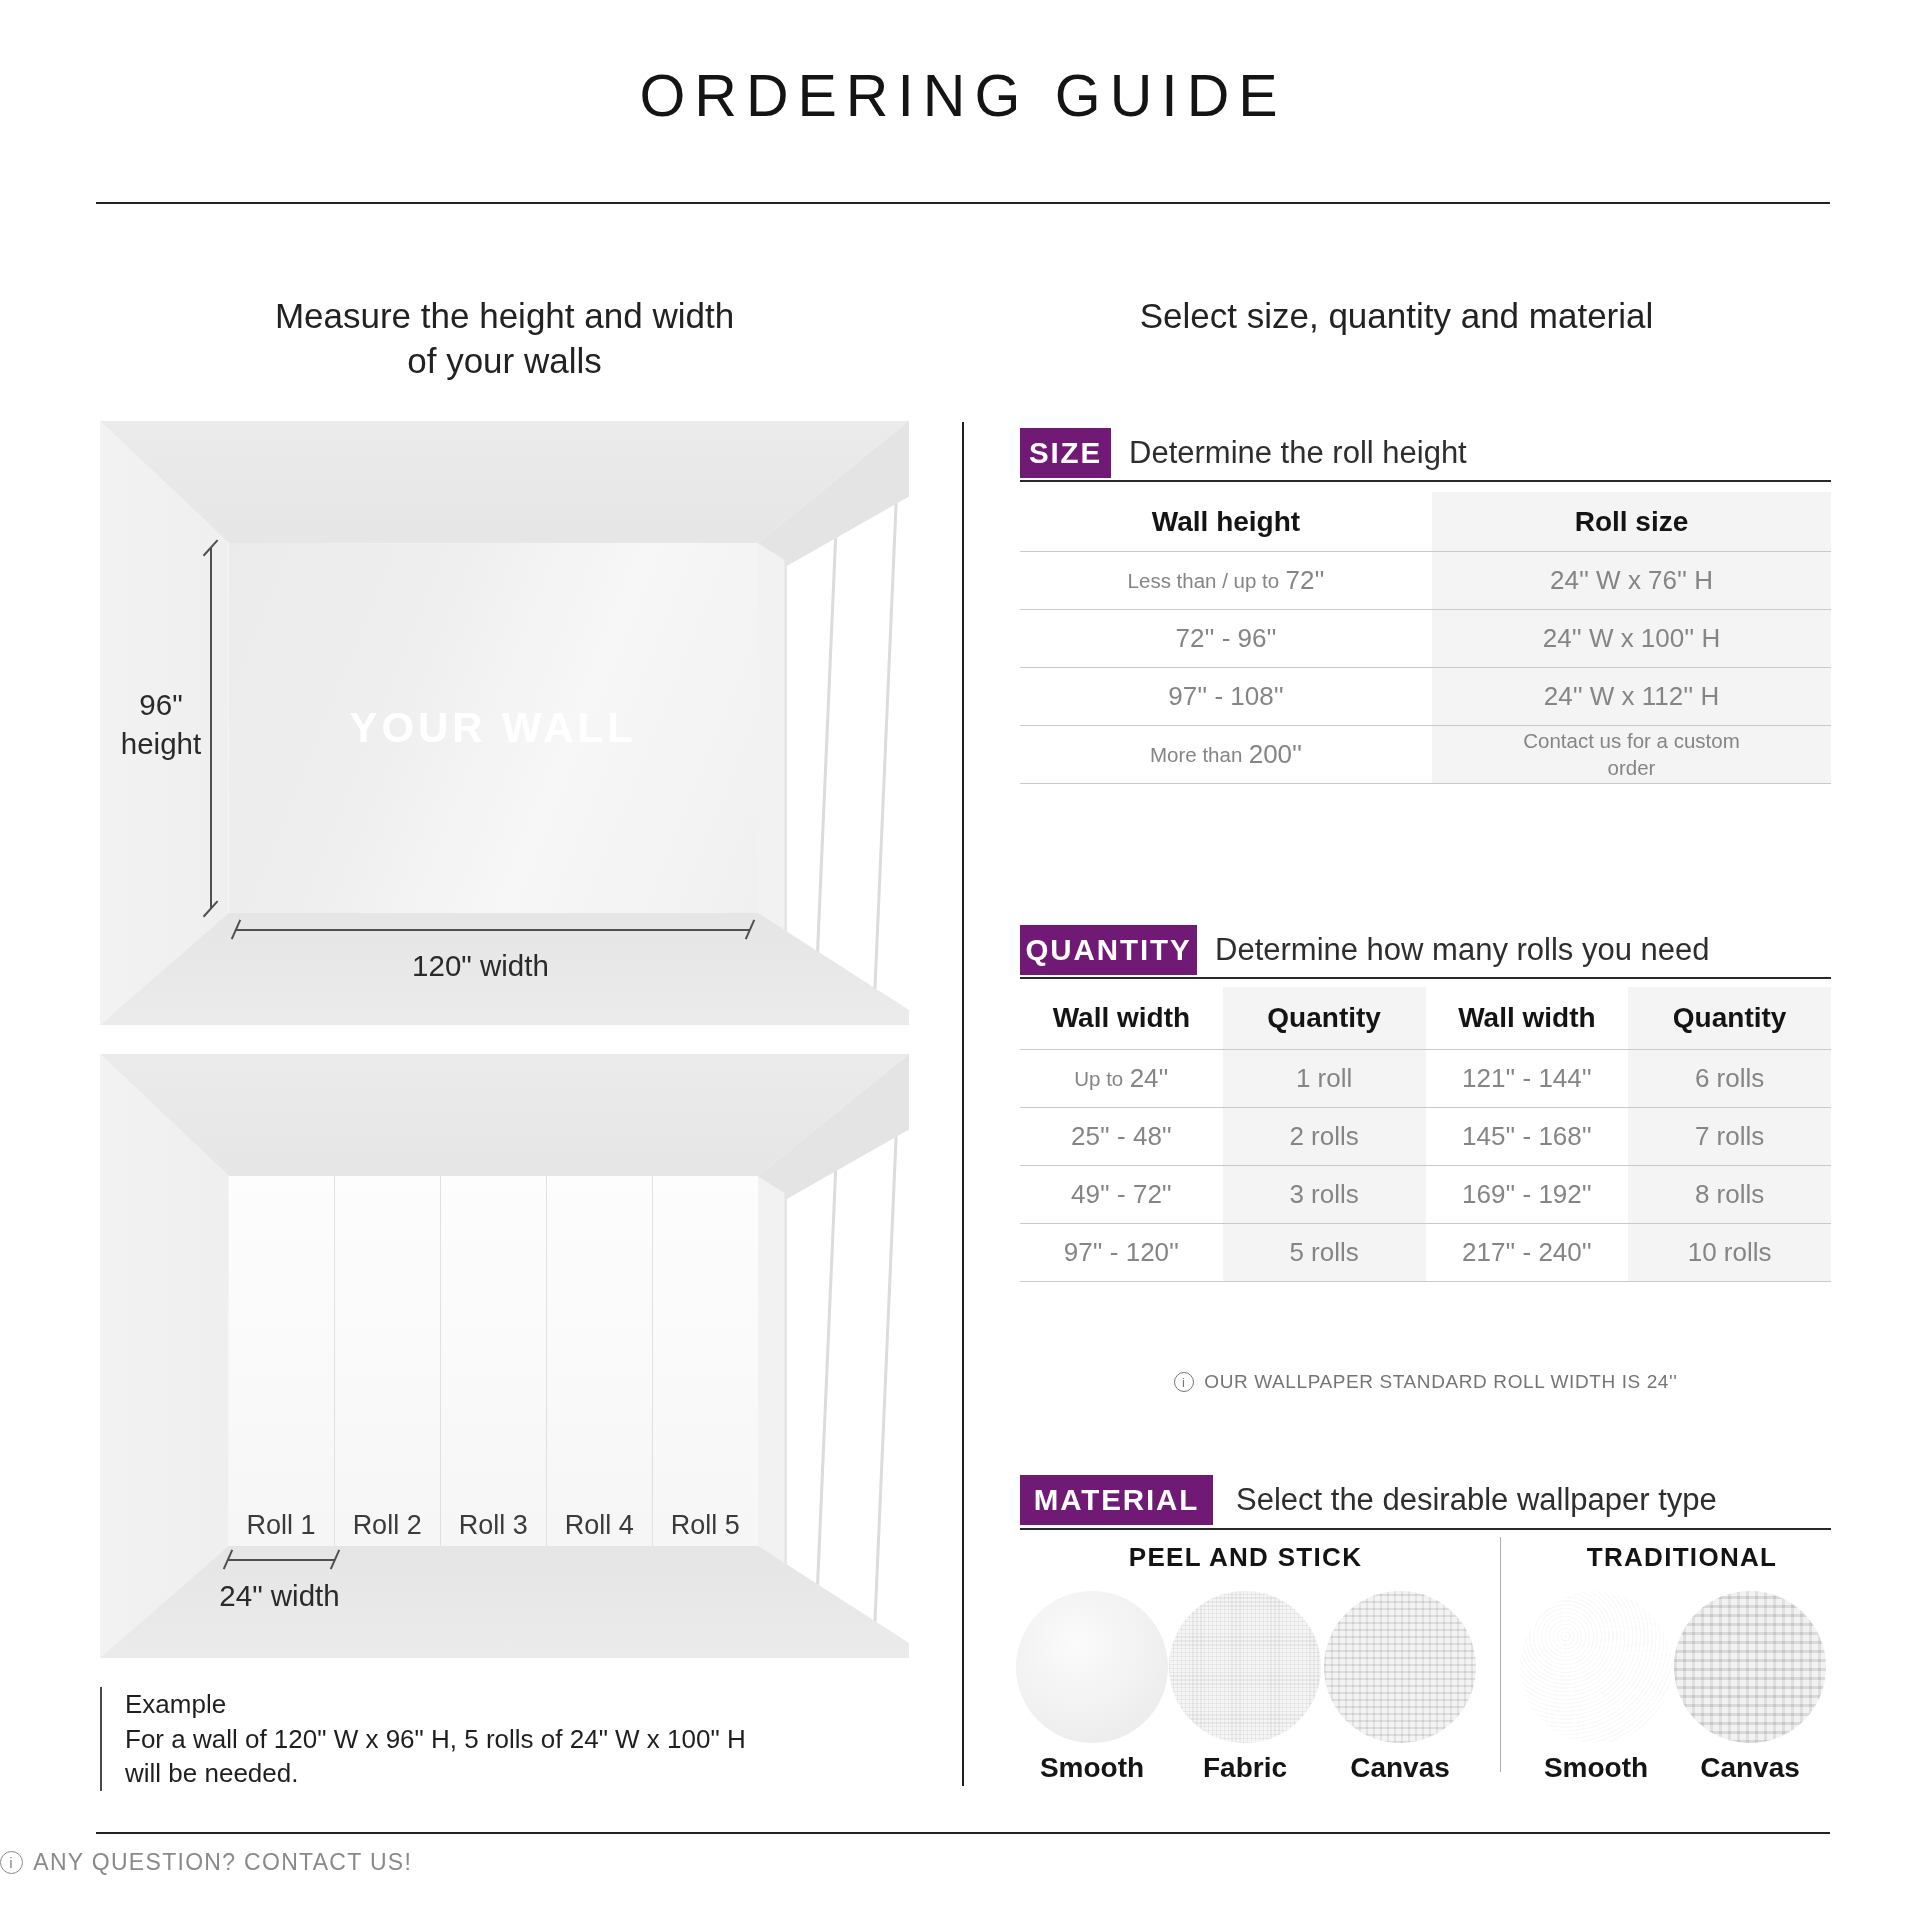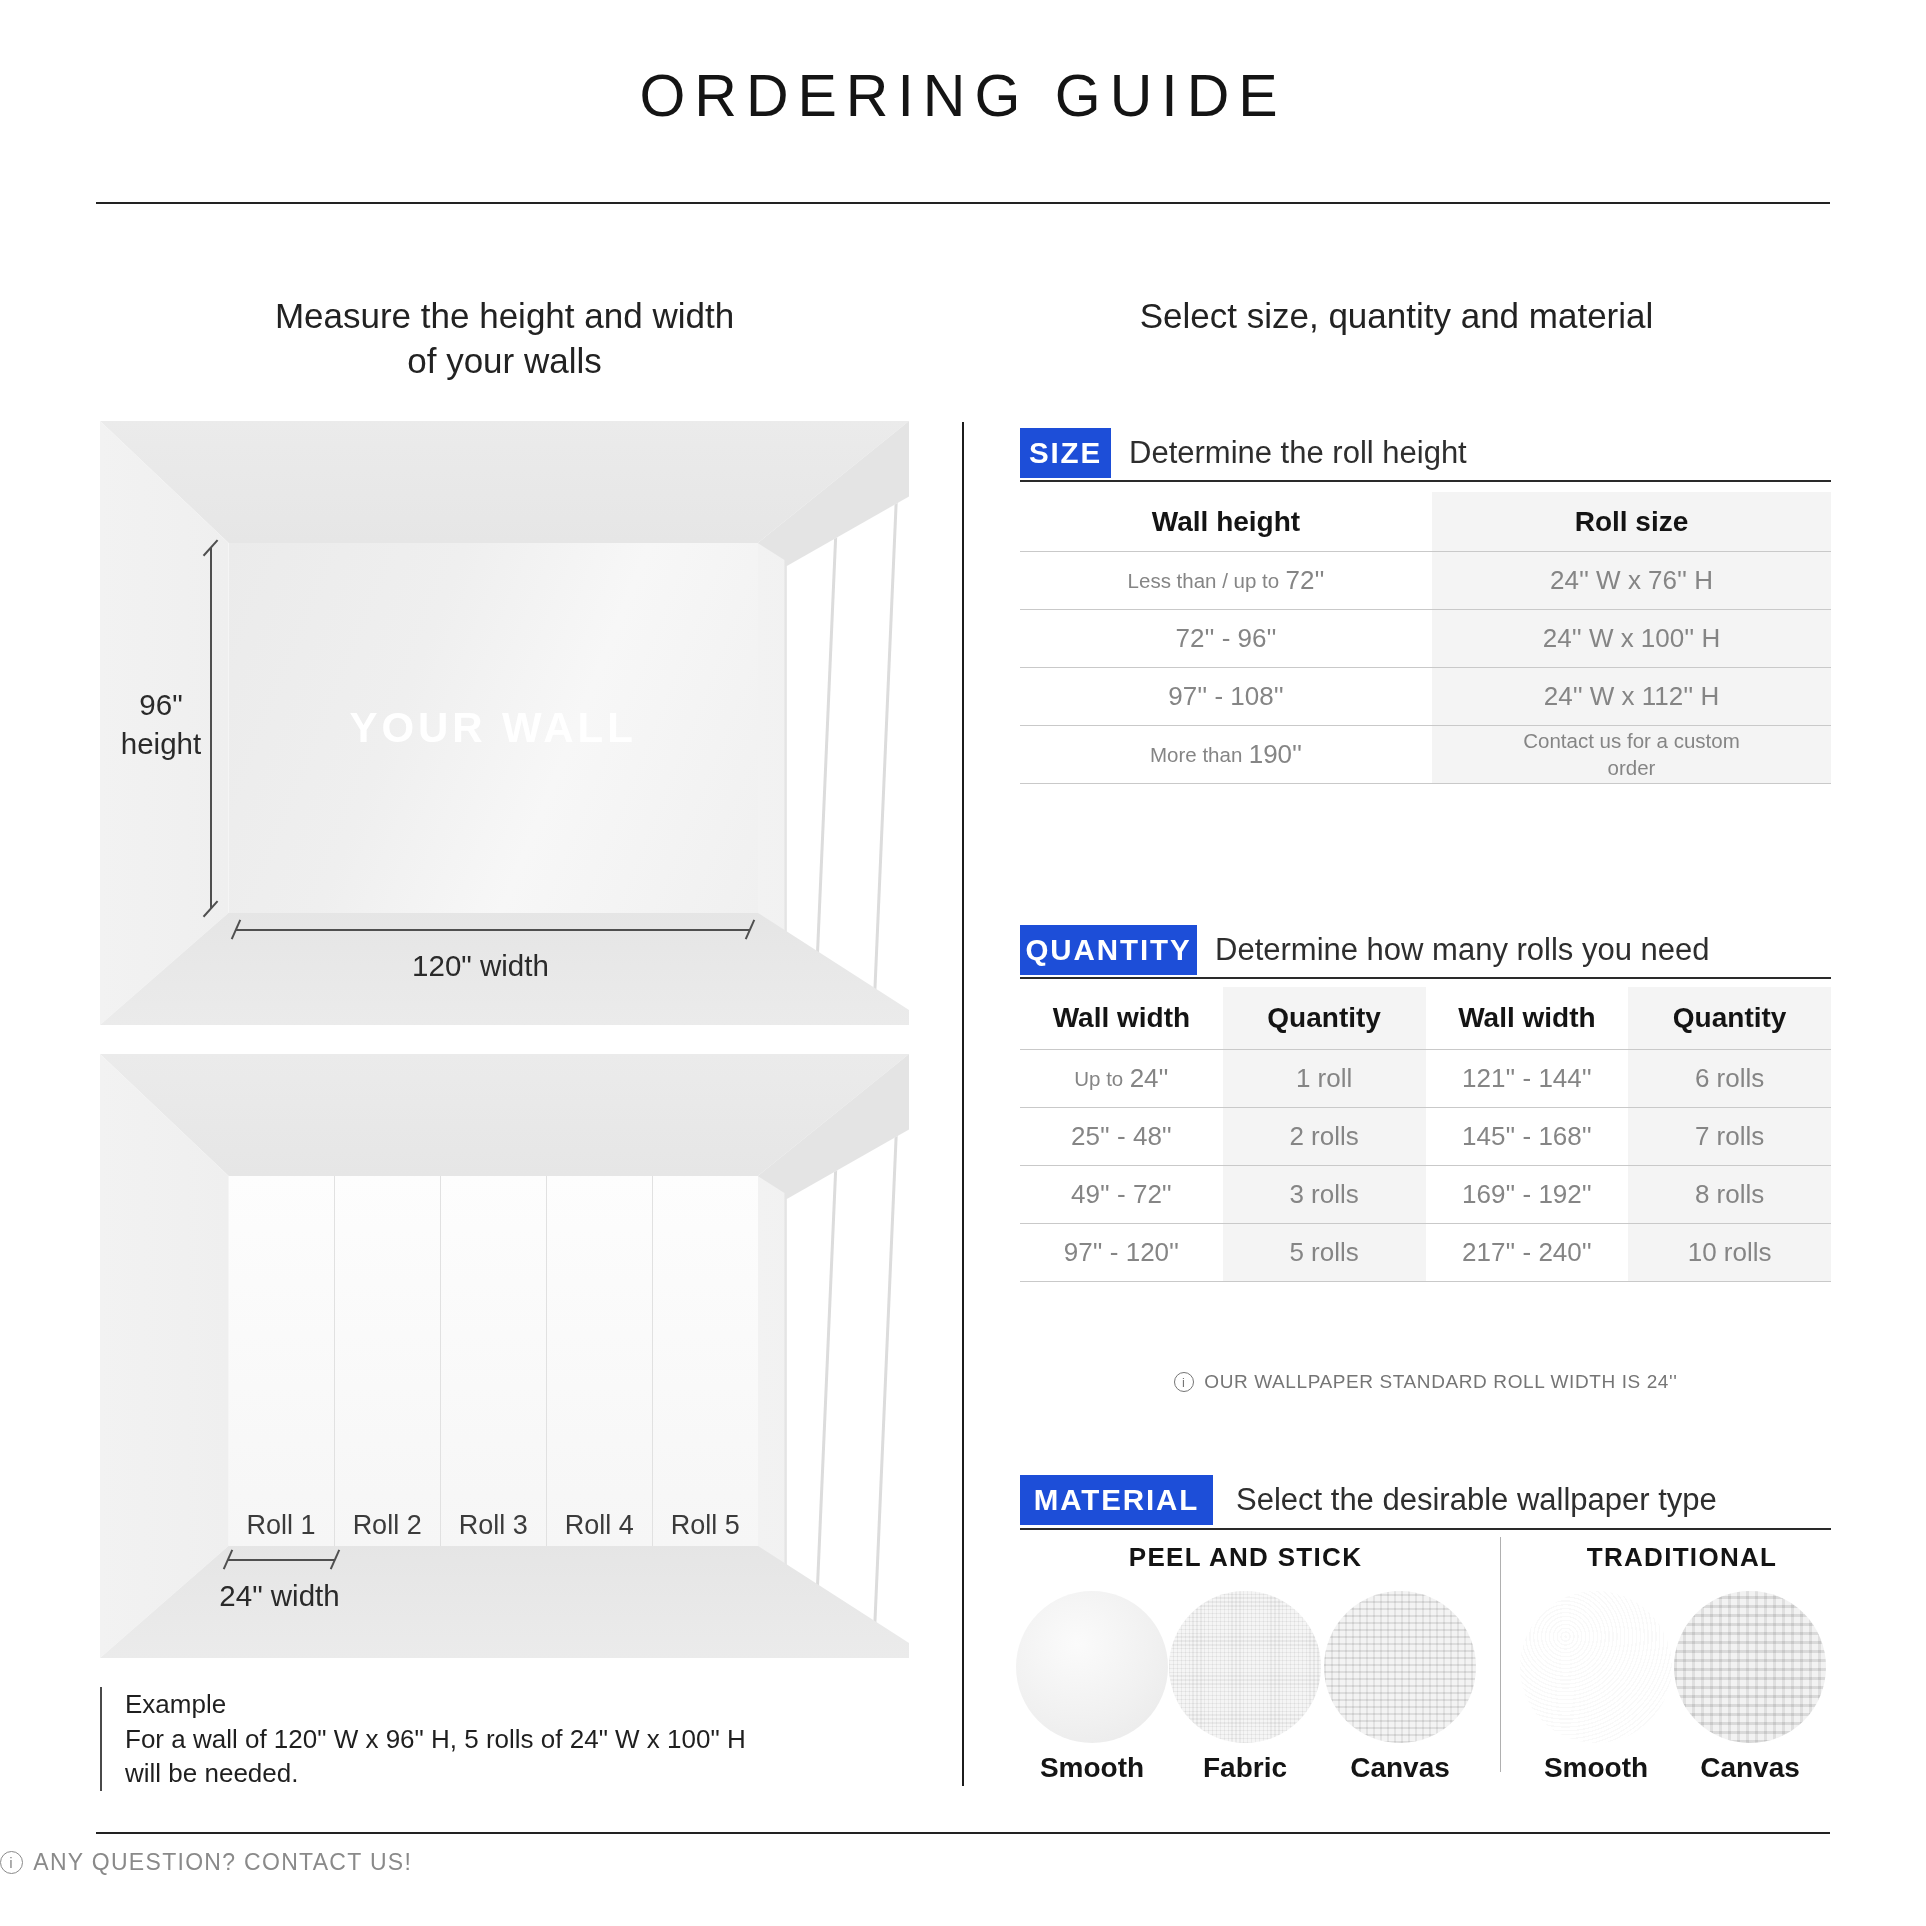--- a/index.html
+++ b/index.html
@@ -76,21 +76,21 @@
     border-right:1.3px solid #e1e1e1; }
   .roll:last-child { border-right:none; }
   .roll-label { position:absolute; bottom:5.1px; width:100%; text-align:center;
     font-size:27px; color:#3b3b3b; }
 
   
   .example { left:100px; top:1687px; width:745px; border-left:2.6px solid #4a4a4a;
     padding-left:23px; font-size:26px; color:#1f1f1f; line-height:1.33; }
 
   
-  .badge { background:#1d4ed8; color:#ffffff; font-weight:700; letter-spacing:1.9px;
+  .badge { background:#701a75; color:#ffffff; font-weight:700; letter-spacing:1.9px;
     display:flex; align-items:center; justify-content:center; font-size:29.5px; height:50px; }
   .badge-size     { left:1020px; top:428px;  width:91px; }
   .badge-quantity { left:1020px; top:925px; width:177px; }
   .badge-material { left:1020px; top:1475px; width:193px; }
   .badge-subtitle { height:50px; display:flex; align-items:center;
     font-size:31px; font-weight:400; color:#2e2e2e; }
   .sub-size     { left:1129px; top:428px; }
   .sub-quantity { left:1215px; top:925px; }
   .sub-material { left:1236px; top:1475px; }
   .size-rule     { left:1020px; top:480px;  width:811px; background:#2a2a2a; }
@@ -244,21 +244,21 @@
       <div class="t-cell c1">72'' - 96''</div>
       <div class="t-cell c2">24'' W x 100'' H</div>
     </div>
     <div class="t-row">
       <div class="t-cell c1">97'' - 108''</div>
       <div class="t-cell c2">24'' W x 112'' H</div>
     </div>
     <div class="t-row">
       <div class="t-cell c1">
           <span class="prefix">More than </span>
-          <span>190''</span>
+          <span>200''</span>
         </div>
       <div class="t-cell c2">
           <span class="small-two-line">Contact us for a custom order</span>
         </div>
     </div>
   </div>
 
   <div class="abs badge badge-quantity">QUANTITY</div>
   <div class="abs badge-subtitle sub-quantity">Determine how many rolls you need</div>
   <div class="abs rule quantity-rule"></div>

